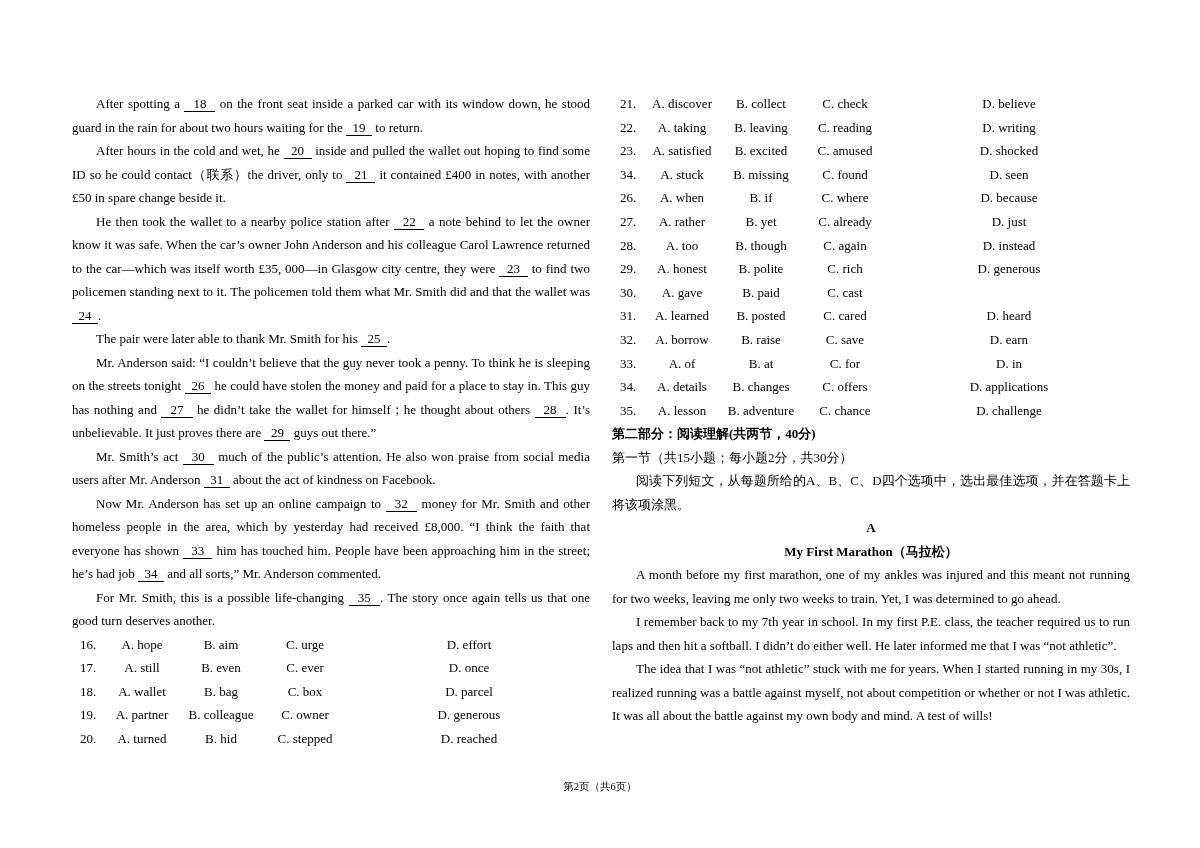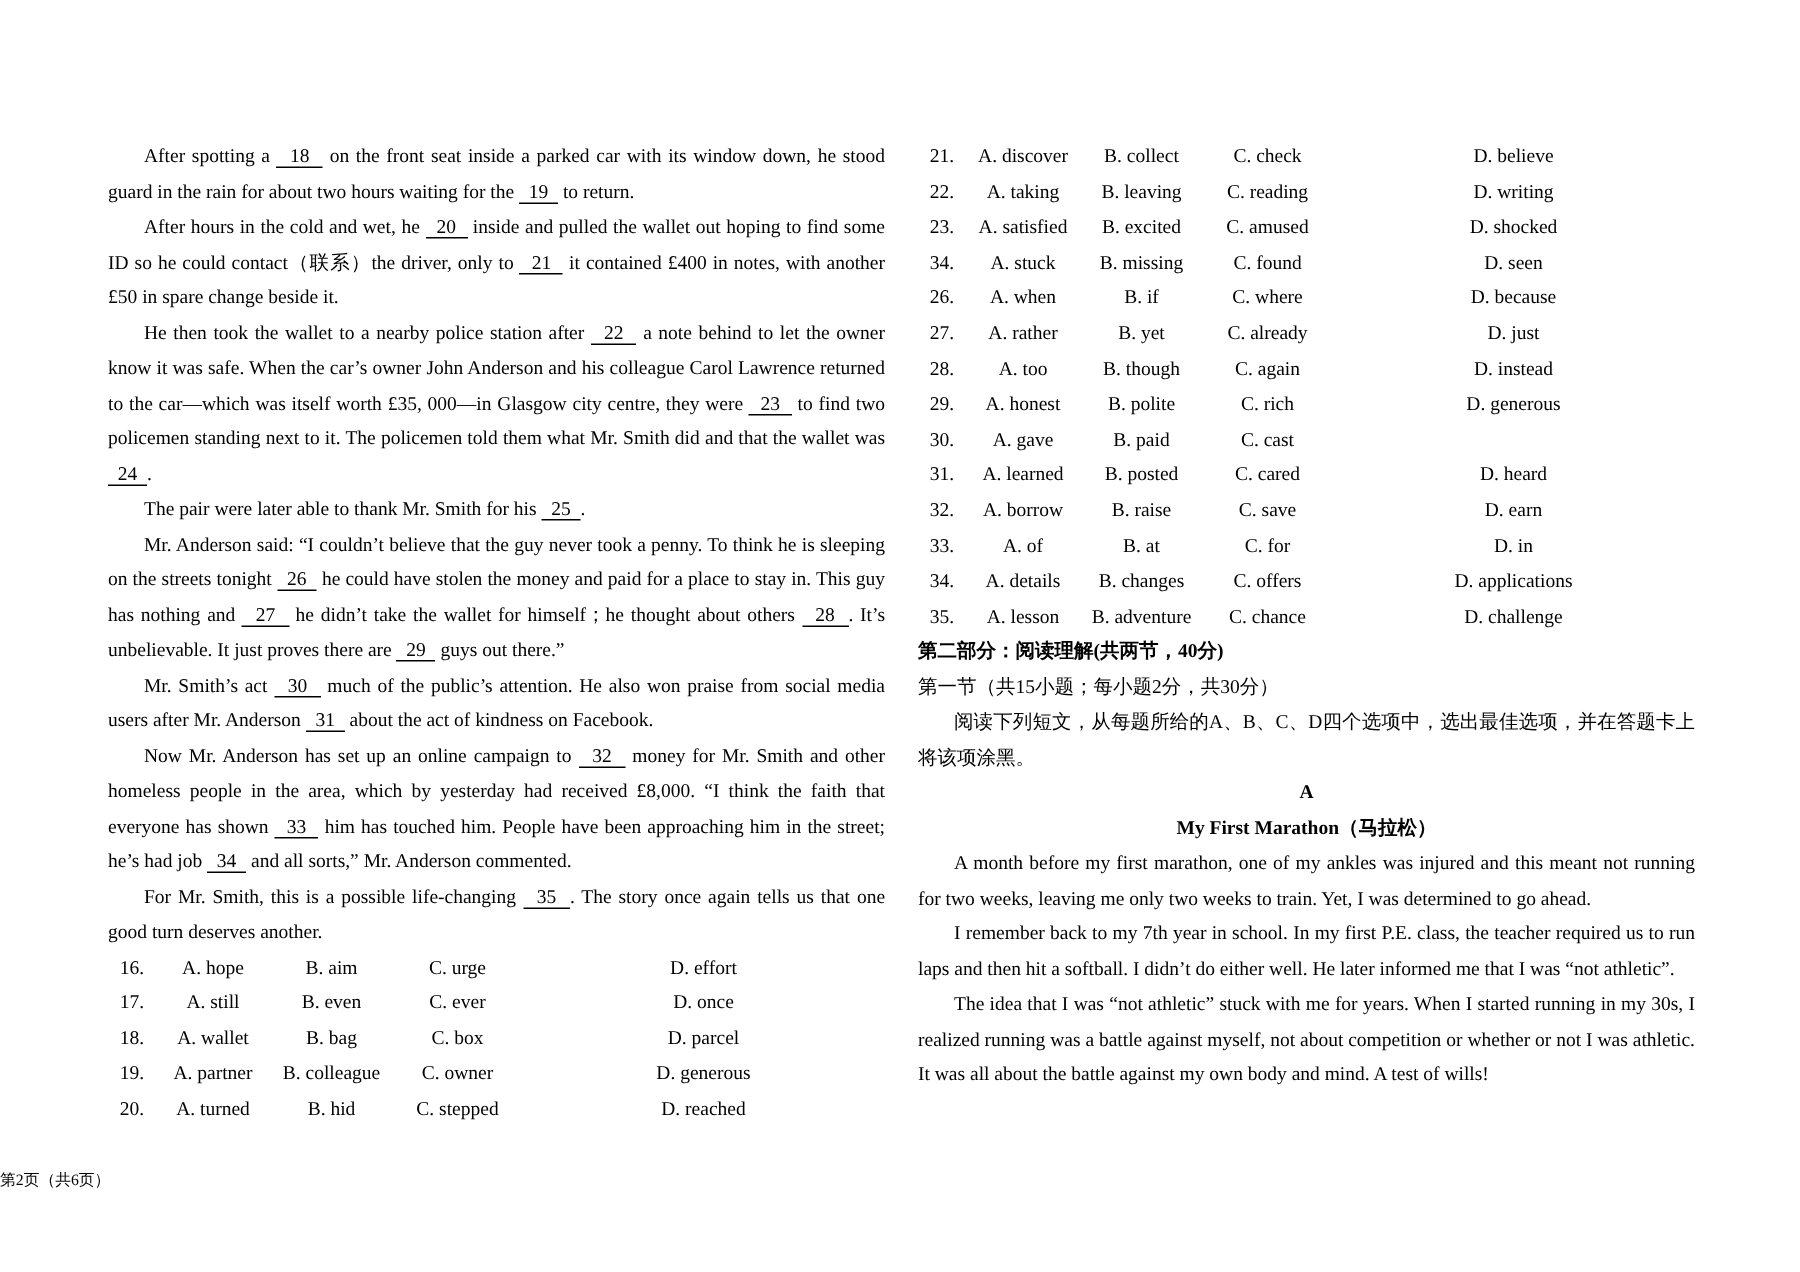--- a/index.html
+++ b/index.html
@@ -32,20 +32,21 @@
     line-height: 23.6px;
     text-align: center;
   }
   .opt-row span { display: block; }
   .bold { font-weight: bold; }
   .center { text-align: center; }
   .footer {
     position: absolute;
     left: 0; right: 0;
     bottom: 54px;
+    text-align: center;
     font-size: 10.5px;
   }
 </style>
 </head>
 <body>
 
 <div class="page">
   <div class="columns">
 
     <div class="col">

